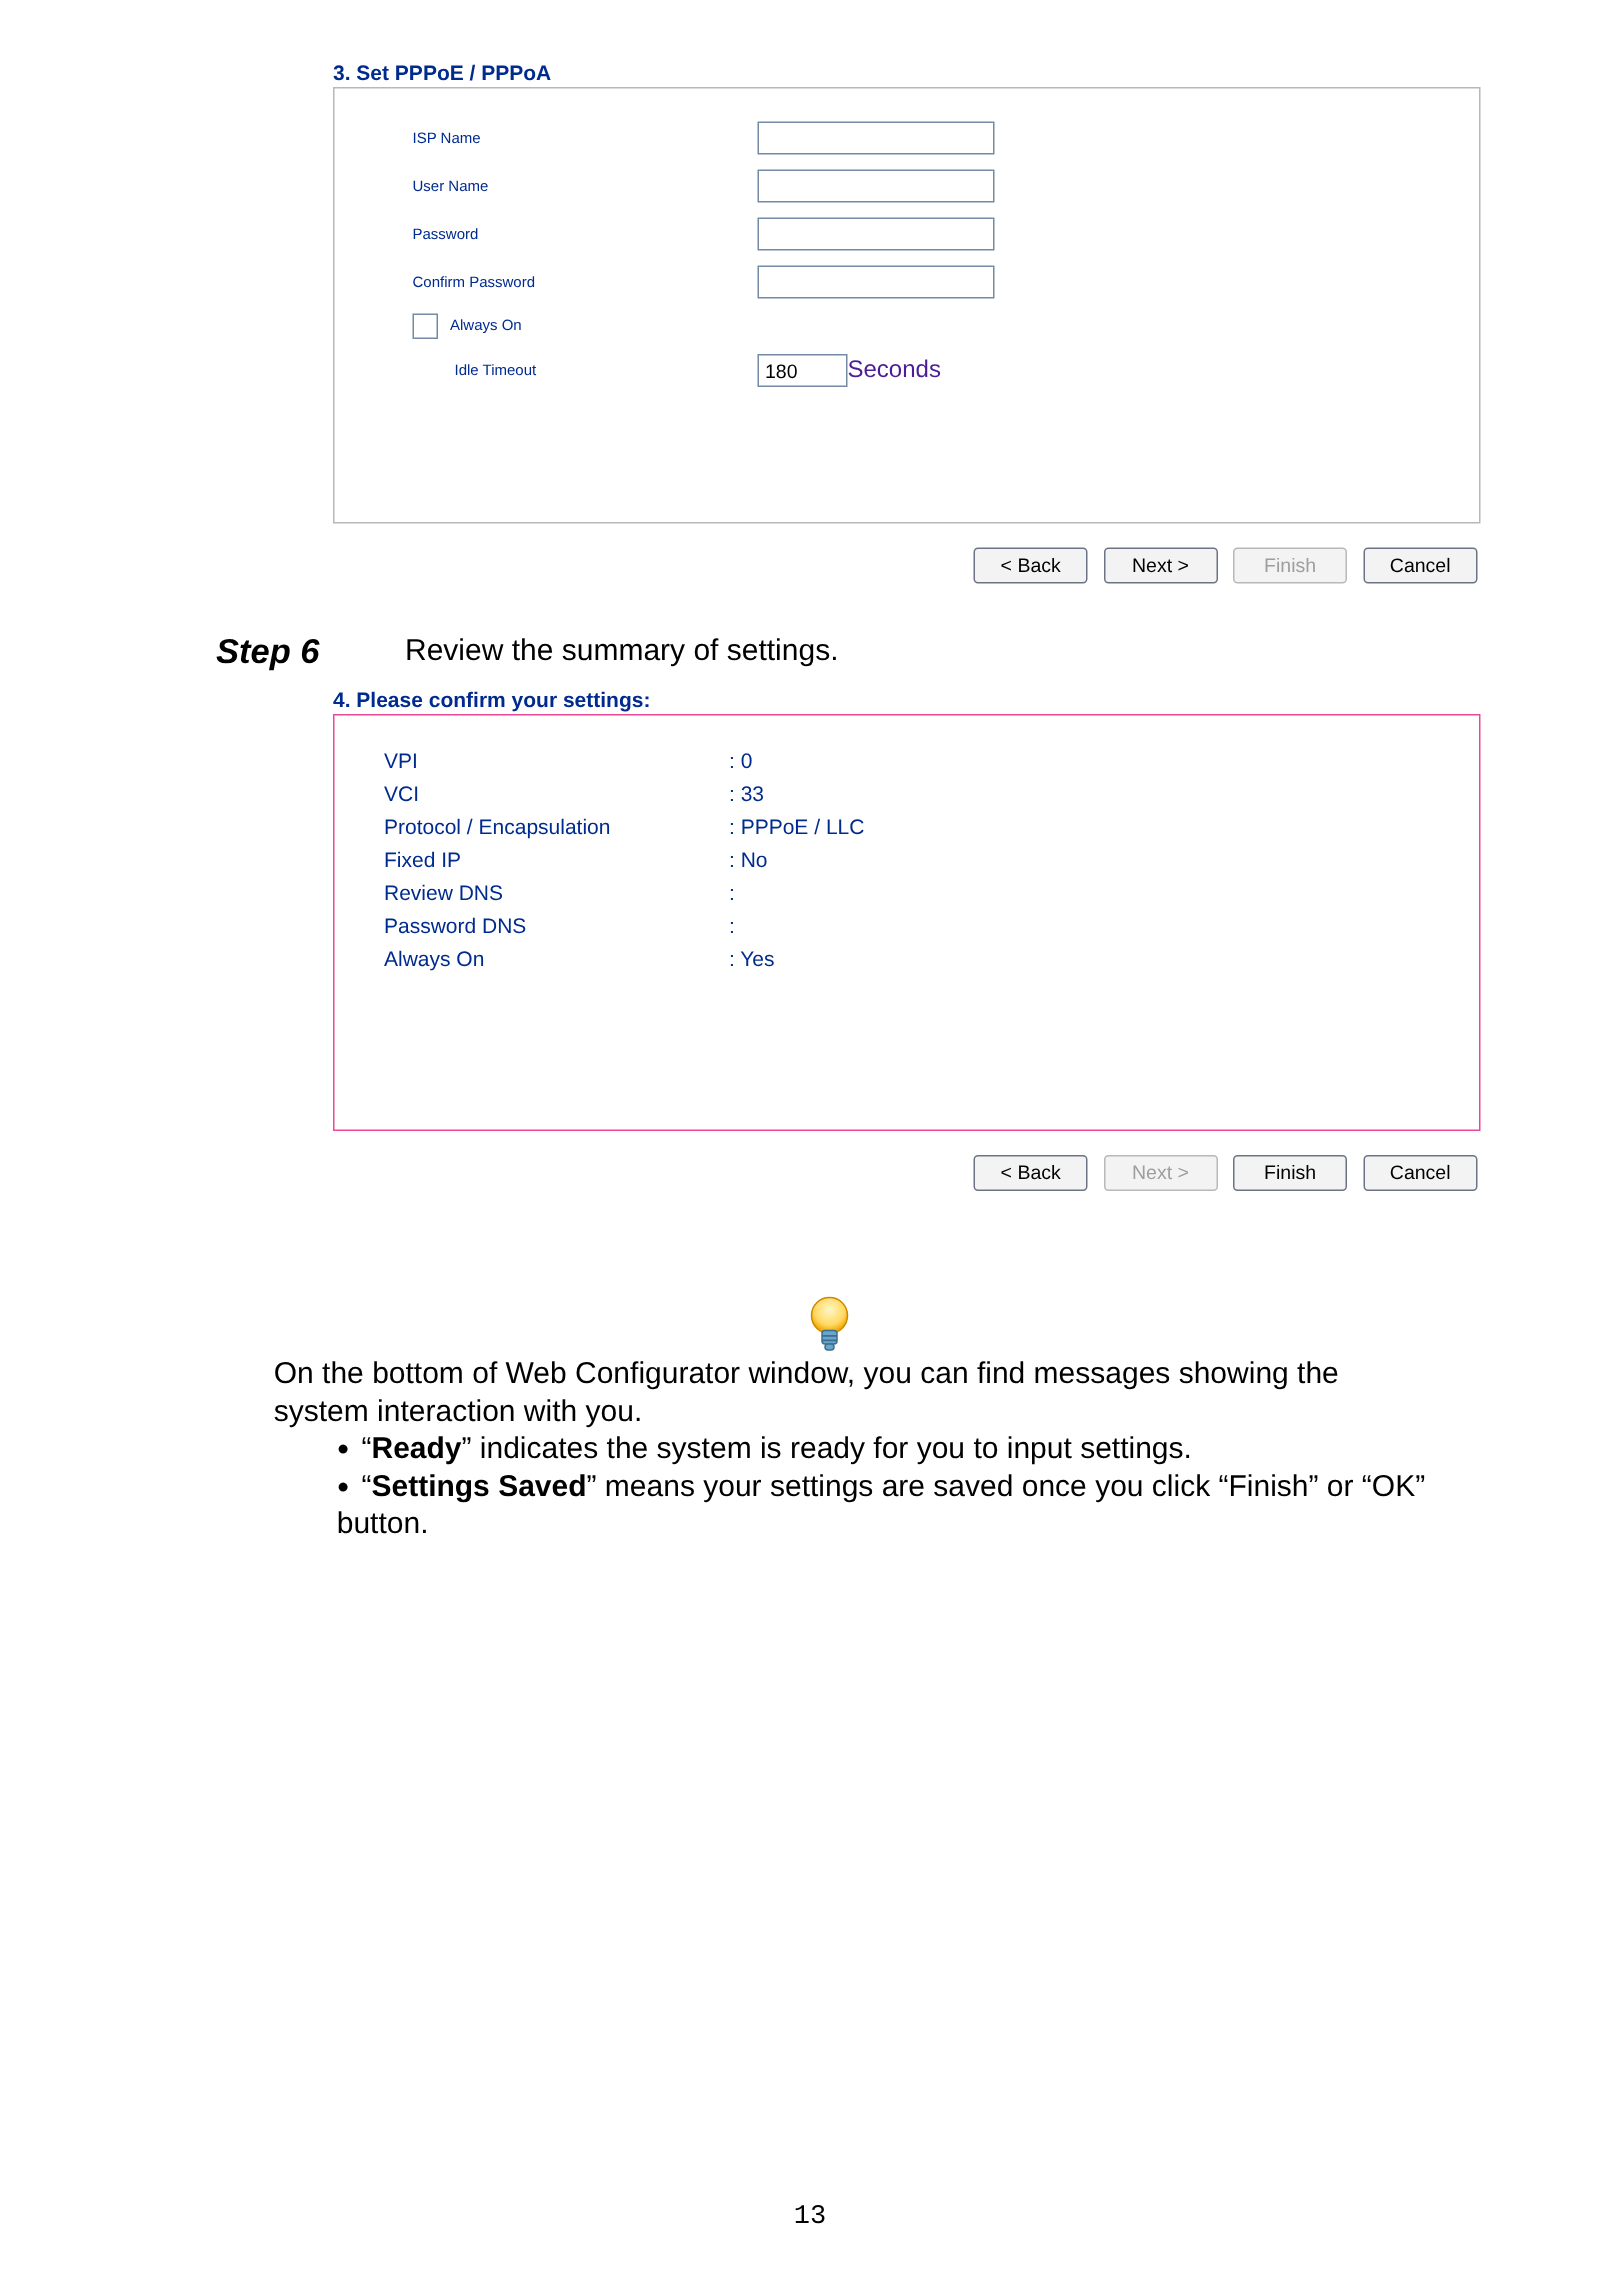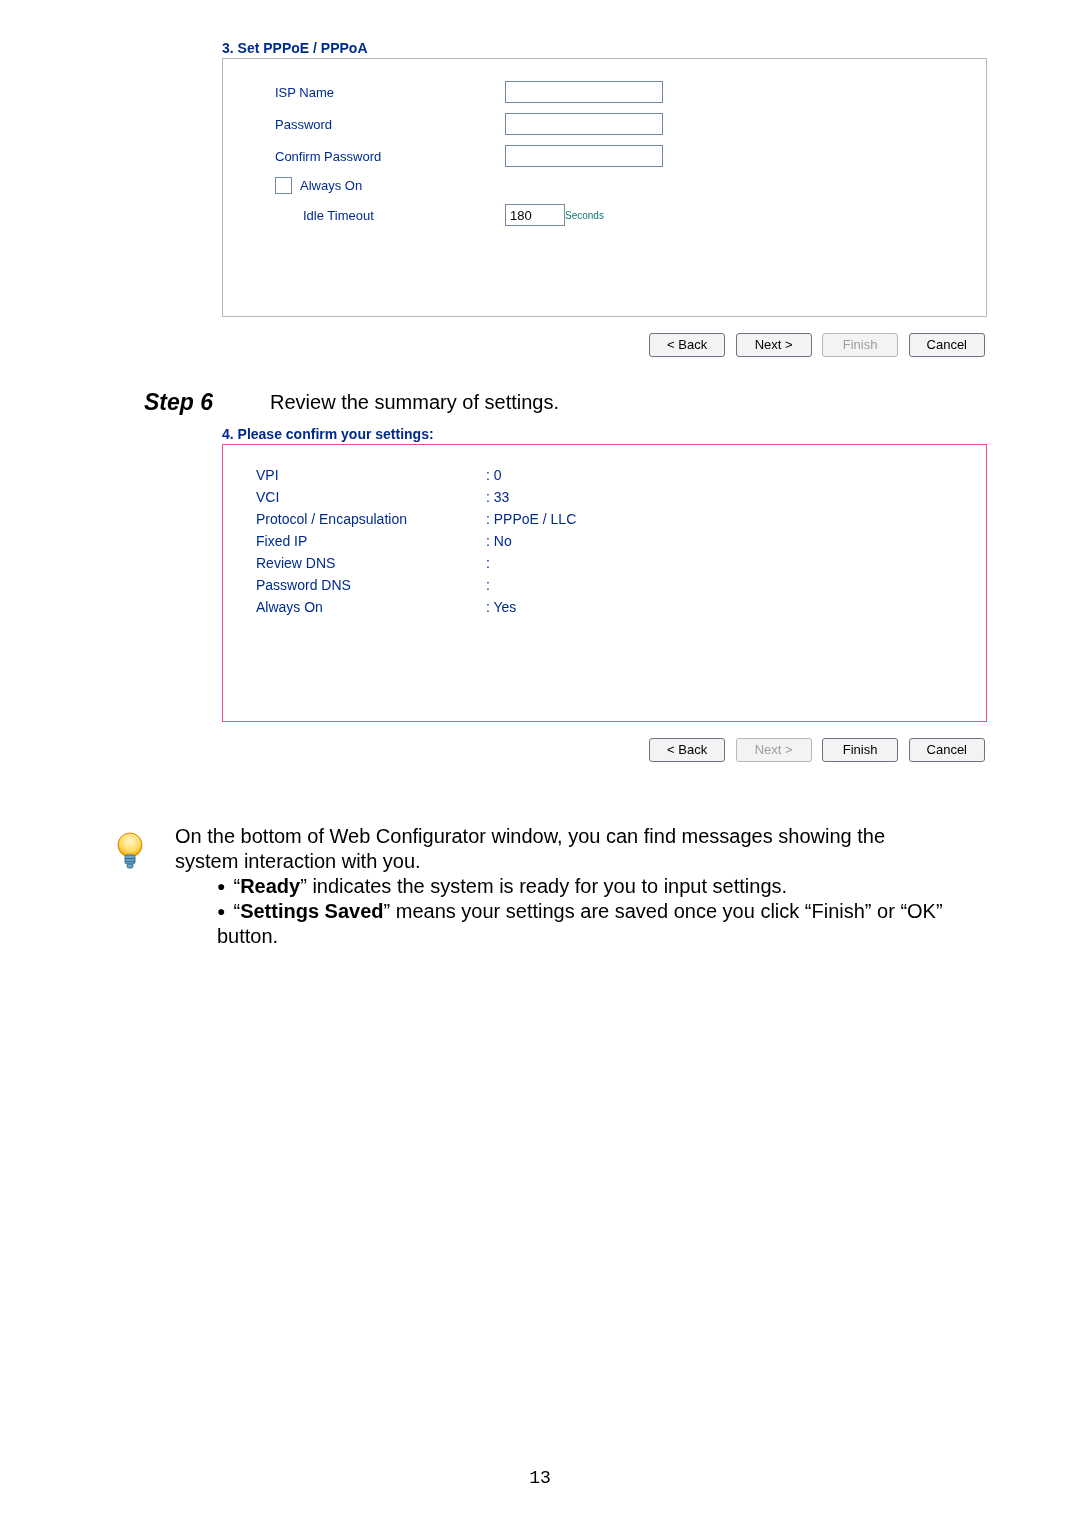--- a/index.html
+++ b/index.html
@@ -34,43 +34,43 @@
   }
   .form-row {
     display: flex;
     align-items: center;
     margin-bottom: 10px;
   }
   .form-label {
     color: #002b8e;
     width: 230px;
     flex-shrink: 0;
-    font-size: 13px;
+    font-size: 10px;
   }
   .text-input {
     width: 158px;
     height: 22px;
     border: 1px solid #758aa4;
     font-size: 13px;
     padding: 0 4px;
     font-family: Verdana, sans-serif;
   }
   .checkbox {
     width: 17px;
     height: 17px;
     border: 1px solid #758aa4;
     display: inline-block;
     vertical-align: middle;
     margin-right: 8px;
     background: #fff;
   }
   .seconds-label {
-    color: #0f766e;
+    color: #4c1d95;
     margin-left: 0px;
-    font-size: 10px;
+    font-size: 16px;
   }
   .timeout-input {
     width: 60px;
     height: 22px;
     border: 1px solid #758aa4;
     font-size: 13px;
     padding: 0 4px;
     font-family: Verdana, sans-serif;
   }
   .button-row {
@@ -131,23 +131,24 @@
   .summary-label { width: 230px; flex-shrink: 0; }
   .summary-value { }
   .panel-box2 {
     border: 1px solid #ec4899;
     padding: 22px 30px 100px 33px;
     font-family: Verdana, sans-serif;
     font-size: 14px;
   }
   .tip-section {
     display: flex;
-    align-items: flex-start;
+    align-items: center;
     margin-top: 62px;
     margin-left: -60px;
+    flex-direction: column;
   }
   .tip-icon {
     width: 30px;
     height: 40px;
     flex-shrink: 0;
     margin-right: 30px;
     margin-top: 8px;
   }
   .tip-body {
     font-size: 20px;
@@ -183,20 +184,24 @@
 
   <div class="panel-wrap">
     <div class="panel-title">3. Set PPPoE / PPPoA</div>
     <div class="panel-box">
 
       <div class="form-row">
         <div class="form-label">ISP Name</div>
         <input class="text-input" value="" style="">
       </div>
 
+      <div class="form-row">
+        <div class="form-label">User Name</div>
+        <input class="text-input" value="" style="">
+      </div>
 
       <div class="form-row">
         <div class="form-label">Password</div>
         <input class="text-input" type="password" value="" style="">
       </div>
 
       <div class="form-row">
         <div class="form-label">Confirm Password</div>
         <input class="text-input" type="password" value="" style="">
       </div>

